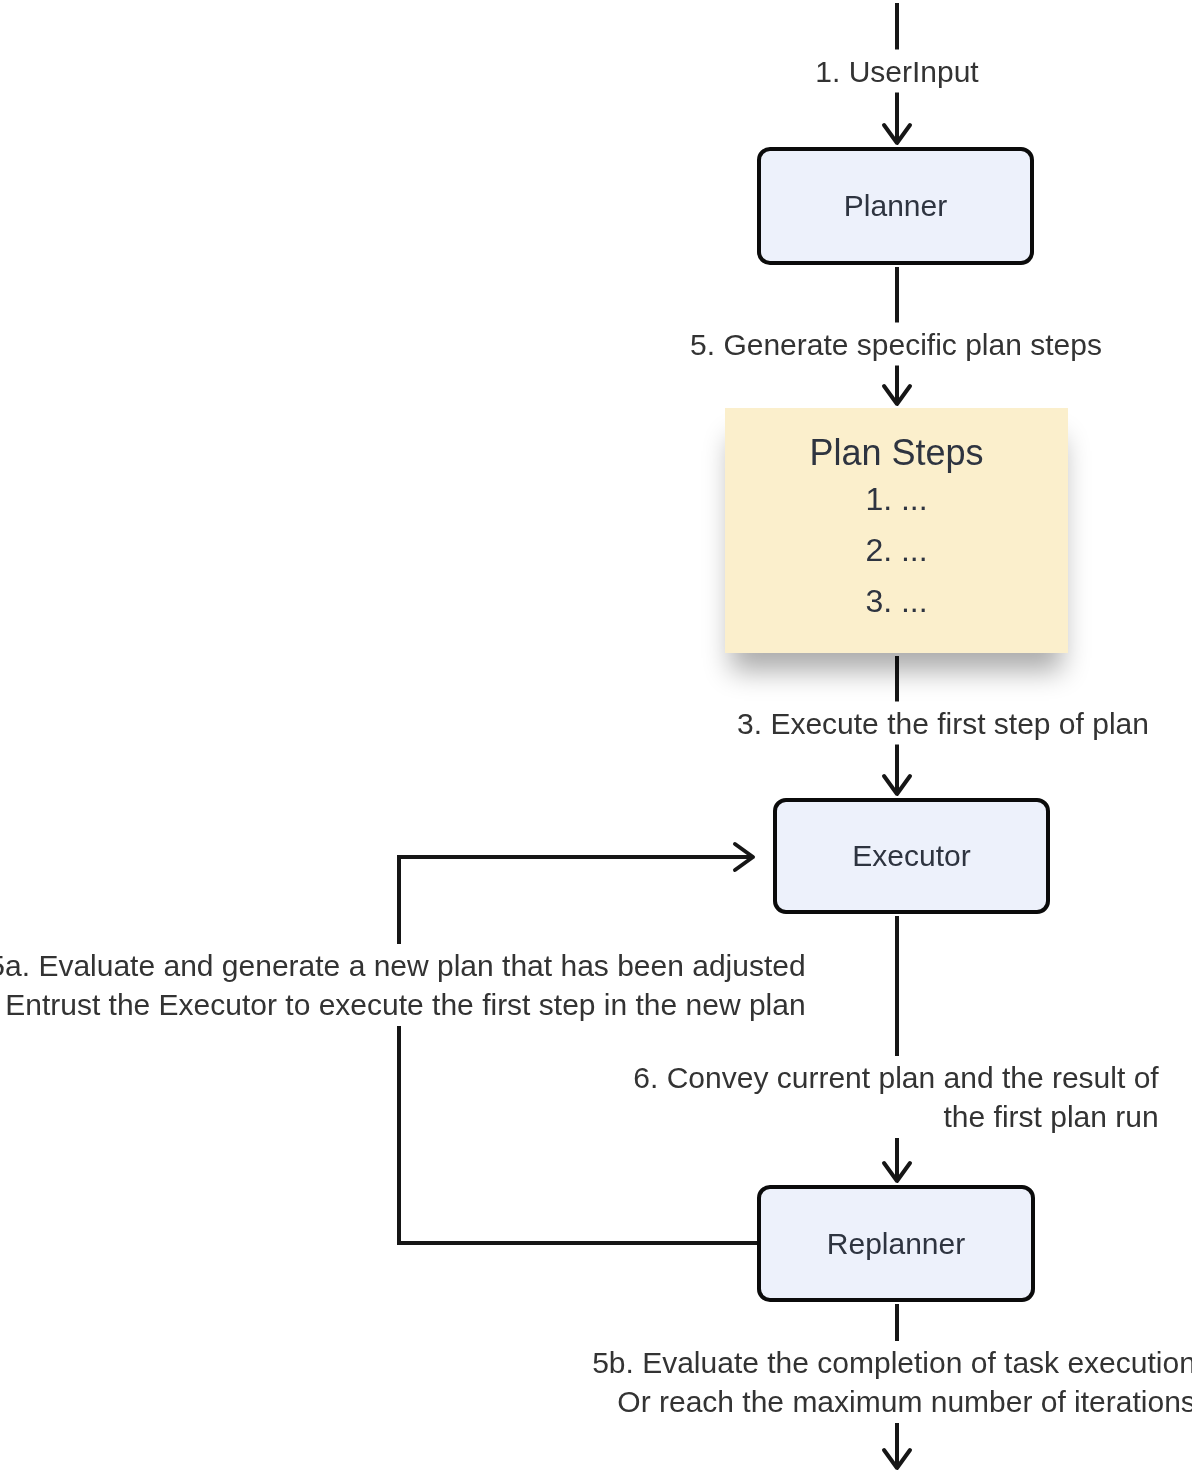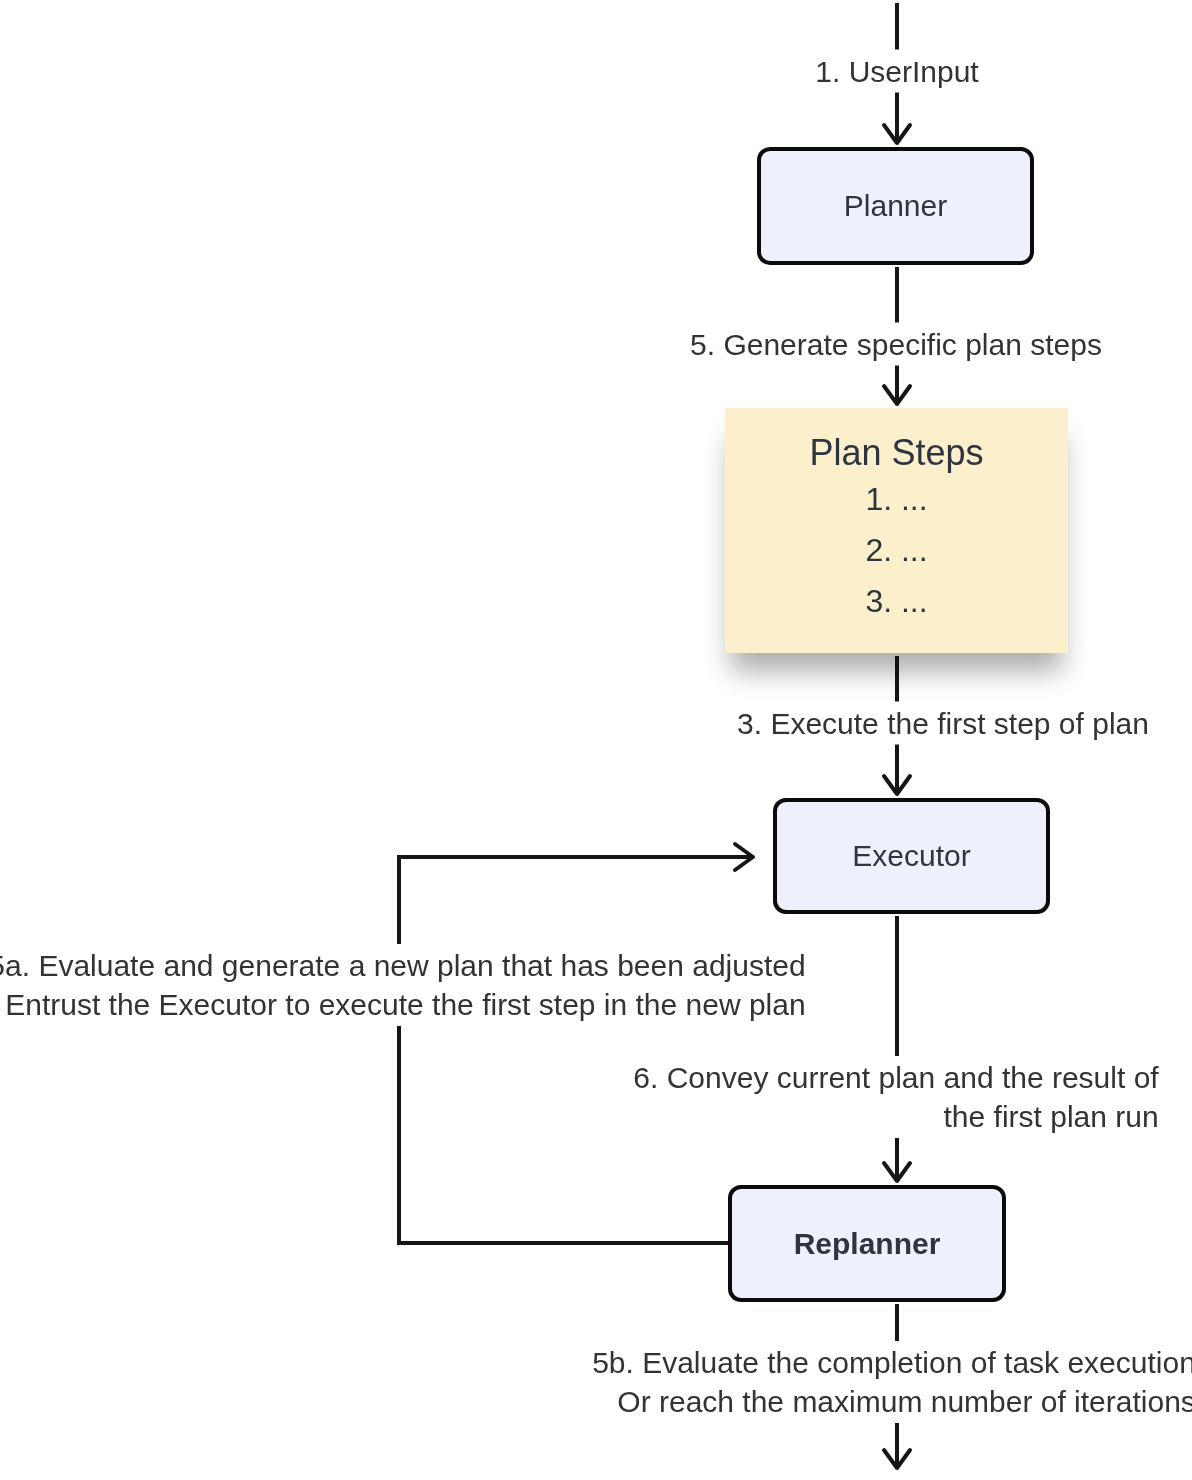--- a/index.html
+++ b/index.html
@@ -39,21 +39,21 @@
     justify-content: center;
     background: var(--node-fill);
     border: 4px solid var(--node-border);
     border-radius: 13px;
     color: var(--node-text);
     font-size: 30px;
     text-align: center;
   }
   .node-planner   { left: 757px; top: 147px;  width: 277px; height: 118px; }
   .node-executor  { left: 757px; top: 798px;  width: 277px; height: 116px; margin-left: 16px; }
-  .node-replanner { left: 728px; top: 1185px; width: 278px; height: 117px; font-weight: bold; }
+  .node-replanner { left: 757px; top: 1185px; width: 278px; height: 117px; }
   .plan-box{
     position: absolute;
     left: 725px; top: 408px;
     width: 343px; height: 245px;
     background: var(--plan-fill);
     color: var(--node-text);
     text-align: center;
     box-shadow: 0 24px 26px -6px rgba(0,0,0,0.33);
   }
   .plan-box .plan-title{

